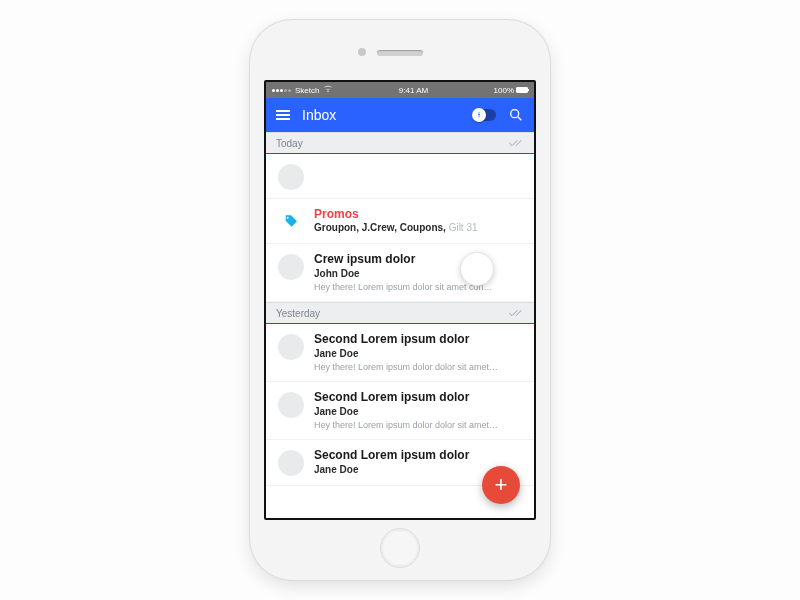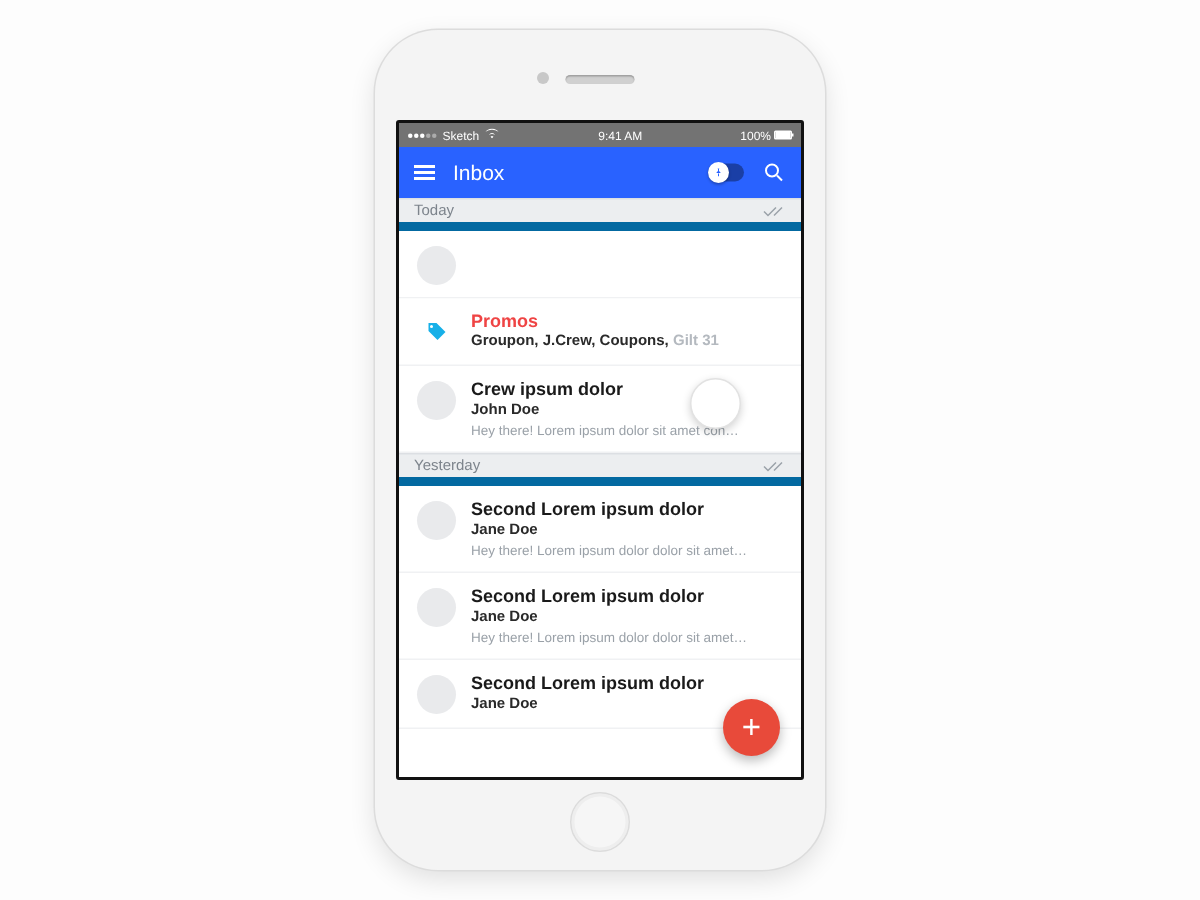--- a/index.html
+++ b/index.html
@@ -100,21 +100,21 @@
   }
   .toggle .knob svg { width:8px;height:8px; }
   .search { cursor:pointer; }
   .search svg { width:16px;height:16px; display:block; }
 
   
   .section {
     height: 22px;
     background:#eceef0;
     border-top:1px solid #dcdfe3;
-    border-bottom:6px solid #0369a1;
+    border-bottom:1px solid #0369a1;
     display:flex; align-items:center;
     padding: 0 10px;
     font-size: 10px;
     color:#7d848c;
   }
   .section .label { flex:1; }
   .sweep svg { width:16px;height:10px; display:block; }
 
   
   .list { flex:1; overflow:hidden; }
@@ -131,21 +131,21 @@
   .tag-icon {
     width:26px; height:26px; flex:none;
     display:flex;align-items:center;justify-content:center;
     margin-top:2px;
   }
   .tag-icon svg { width:16px;height:16px; }
   .body { flex:1; min-width:0; }
   .subj { font-size:12px; font-weight:700; color:#1a1a1a; line-height:1.2; white-space:nowrap; overflow:hidden; text-overflow:ellipsis; }
   .subj.promo { color:#ef4444; }
   .from { font-size:10px; color:#2a2a2a; font-weight:600; line-height:1.4; white-space:nowrap; overflow:hidden; text-overflow:ellipsis; }
-  .from .muted { color:#b4b9bf; font-weight:700; }
+  .from .muted { color:#b4b9bf; font-weight:400; }
   .prev { font-size:9px; color:#9aa1a8; line-height:1.4; white-space:nowrap; overflow:hidden; text-overflow:ellipsis; }
 
   
   .touch {
     position:absolute;
     width:34px;height:34px;border-radius:50%;
     background:#fff; border:1px solid #e2e2e2;
     box-shadow:0 2px 6px rgba(0,0,0,.18);
     top: 170px; right: 40px;
     pointer-events:none;

